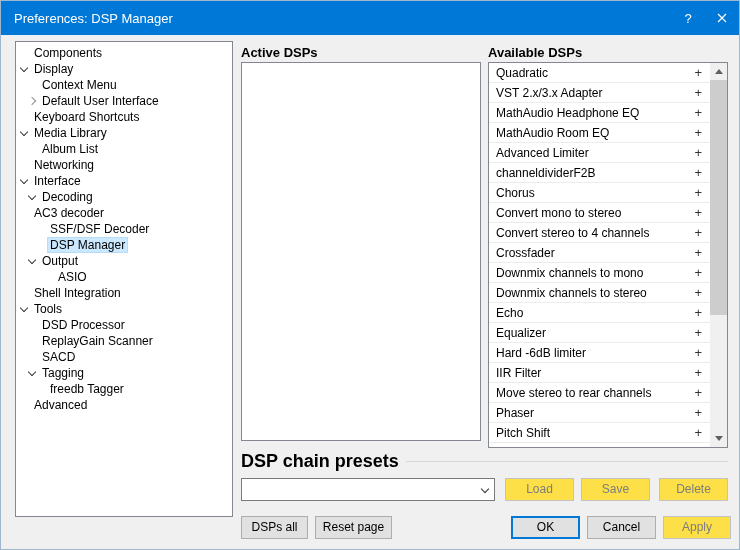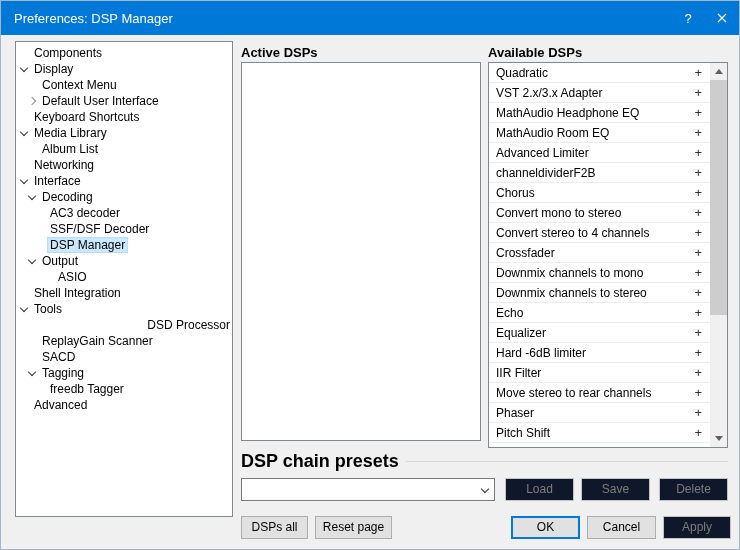--- a/index.html
+++ b/index.html
@@ -51,21 +51,21 @@
   .presets-header { position:absolute; left:240px; top:450px; width:487px; display:flex; align-items:center; font-size:18px; font-weight:bold; }
   .presets-header .gline { flex:1; height:1px; background:#d8d8d8; margin-left:7px; }
 
   .combo { position:absolute; left:240px; top:477px; width:254px; height:23px; background:#fff; border:1px solid #7a7a7a; display:flex; align-items:center; }
   .combo input { flex:1; border:none; outline:none; font:inherit; font-size:12px; padding:0 5px; background:transparent; }
   .combo-arrow { width:18px; display:flex; align-items:center; justify-content:center; align-self:stretch; }
   .combo-arrow .chev { border-color:#303030; margin-top:-2px; }
 
   
   .btn { position:absolute; height:23px; background:#e1e1e1; border:1px solid #adadad; font-size:12px; text-align:center; line-height:20px; cursor:default; }
-  .btn.disabled { background:#0f172a; border-color:#c3c3c3; color:#7d7d7d; }
+  .btn.disabled { background:#fde047; border-color:#c3c3c3; color:#7d7d7d; }
   .btn.default { border:2px solid #0078d7; line-height:18px; }
 
   .btn-load   { left:504px; top:477px; width:69px; }
   .btn-save   { left:580px; top:477px; width:69px; }
   .btn-delete { left:658px; top:477px; width:69px; }
 
   .btn-reset-all  { left:240px; top:515px; width:67px; }
   .btn-reset-page { left:314px; top:515px; width:77px; }
   .btn-ok     { left:510px; top:515px; width:69px; }
   .btn-cancel { left:586px; top:515px; width:69px; }
@@ -134,26 +134,26 @@
           <span class="chev down"></span>
         </span>
         <span class="tree-label">Interface</span>
       </div>
       <div class="tree-row" style="padding-left: 8px;">
         <span class="tree-arrow">
           <span class="chev down"></span>
         </span>
         <span class="tree-label">Decoding</span>
       </div>
+      <div class="tree-row" style="">
+        <span class="tree-arrow"></span>
+        <span class="tree-label">AC3 decoder</span>
+      </div>
       <div class="tree-row" style="padding-left: 16px;">
         <span class="tree-arrow"></span>
-        <span class="tree-label">AC3 decoder</span>
-      </div>
-      <div class="tree-row" style="padding-left: 16px;">
-        <span class="tree-arrow"></span>
         <span class="tree-label">SSF/DSF Decoder</span>
       </div>
       <div class="tree-row selected" style="padding-left: 16px;">
         <span class="tree-arrow"></span>
         <span class="tree-label">DSP Manager</span>
       </div>
       <div class="tree-row" style="padding-left: 8px;">
         <span class="tree-arrow">
           <span class="chev down"></span>
         </span>
@@ -166,21 +166,21 @@
       <div class="tree-row" style="padding-left: 0px;">
         <span class="tree-arrow"></span>
         <span class="tree-label">Shell Integration</span>
       </div>
       <div class="tree-row" style="padding-left: 0px;">
         <span class="tree-arrow">
           <span class="chev down"></span>
         </span>
         <span class="tree-label">Tools</span>
       </div>
-      <div class="tree-row" style="padding-left: 8px; justify-content: flex-end;">
+      <div class="tree-row" style="padding-left: 8px;">
         <span class="tree-arrow"></span>
         <span class="tree-label">DSD Processor</span>
       </div>
       <div class="tree-row" style="padding-left: 8px;">
         <span class="tree-arrow"></span>
         <span class="tree-label">ReplayGain Scanner</span>
       </div>
       <div class="tree-row" style="padding-left: 8px;">
         <span class="tree-arrow"></span>
         <span class="tree-label">SACD</span>

